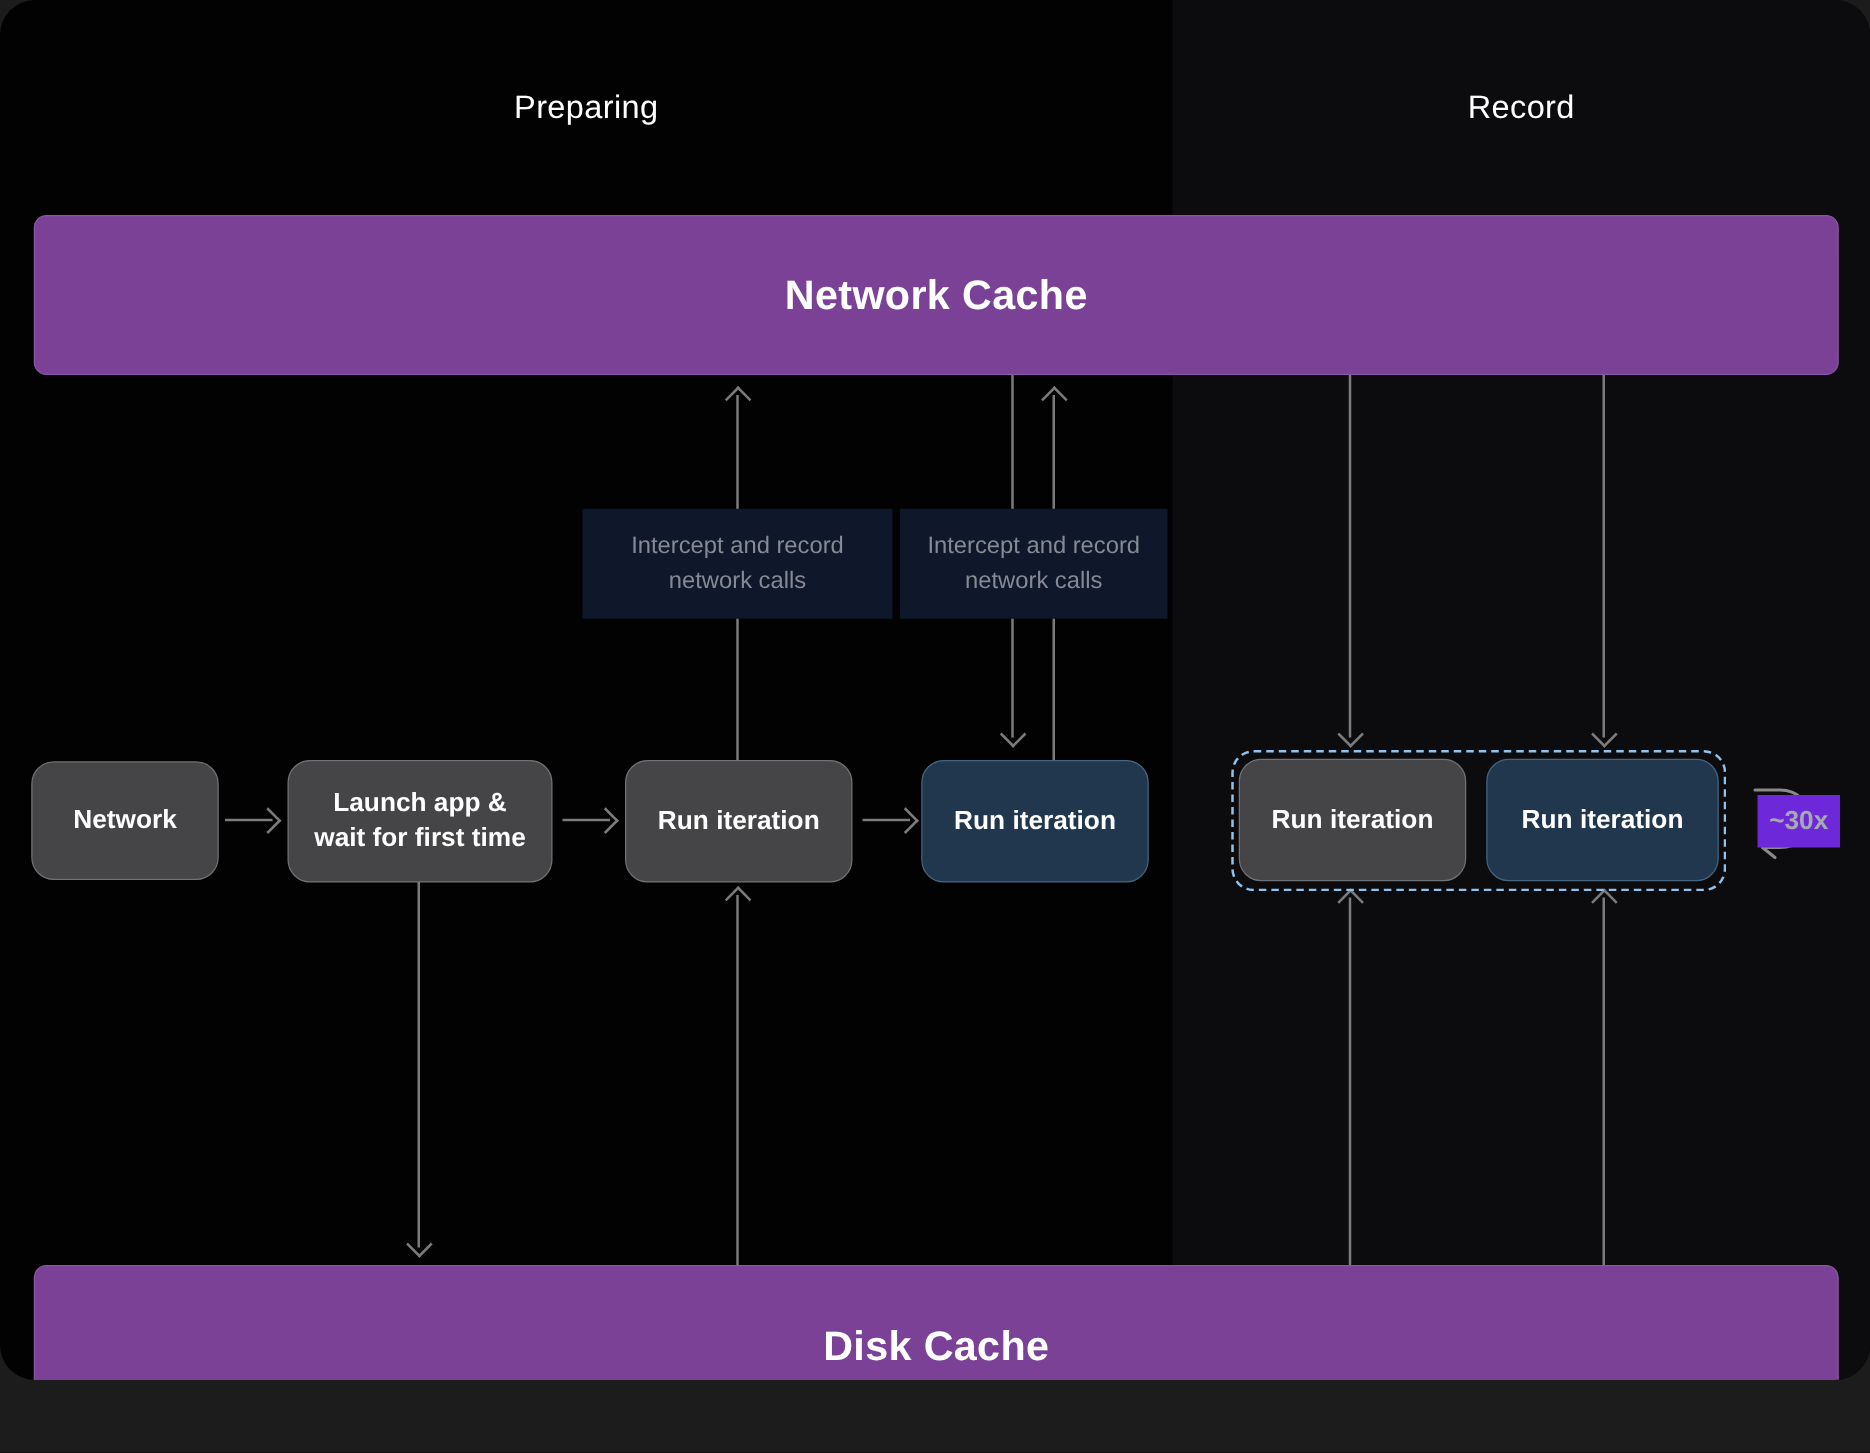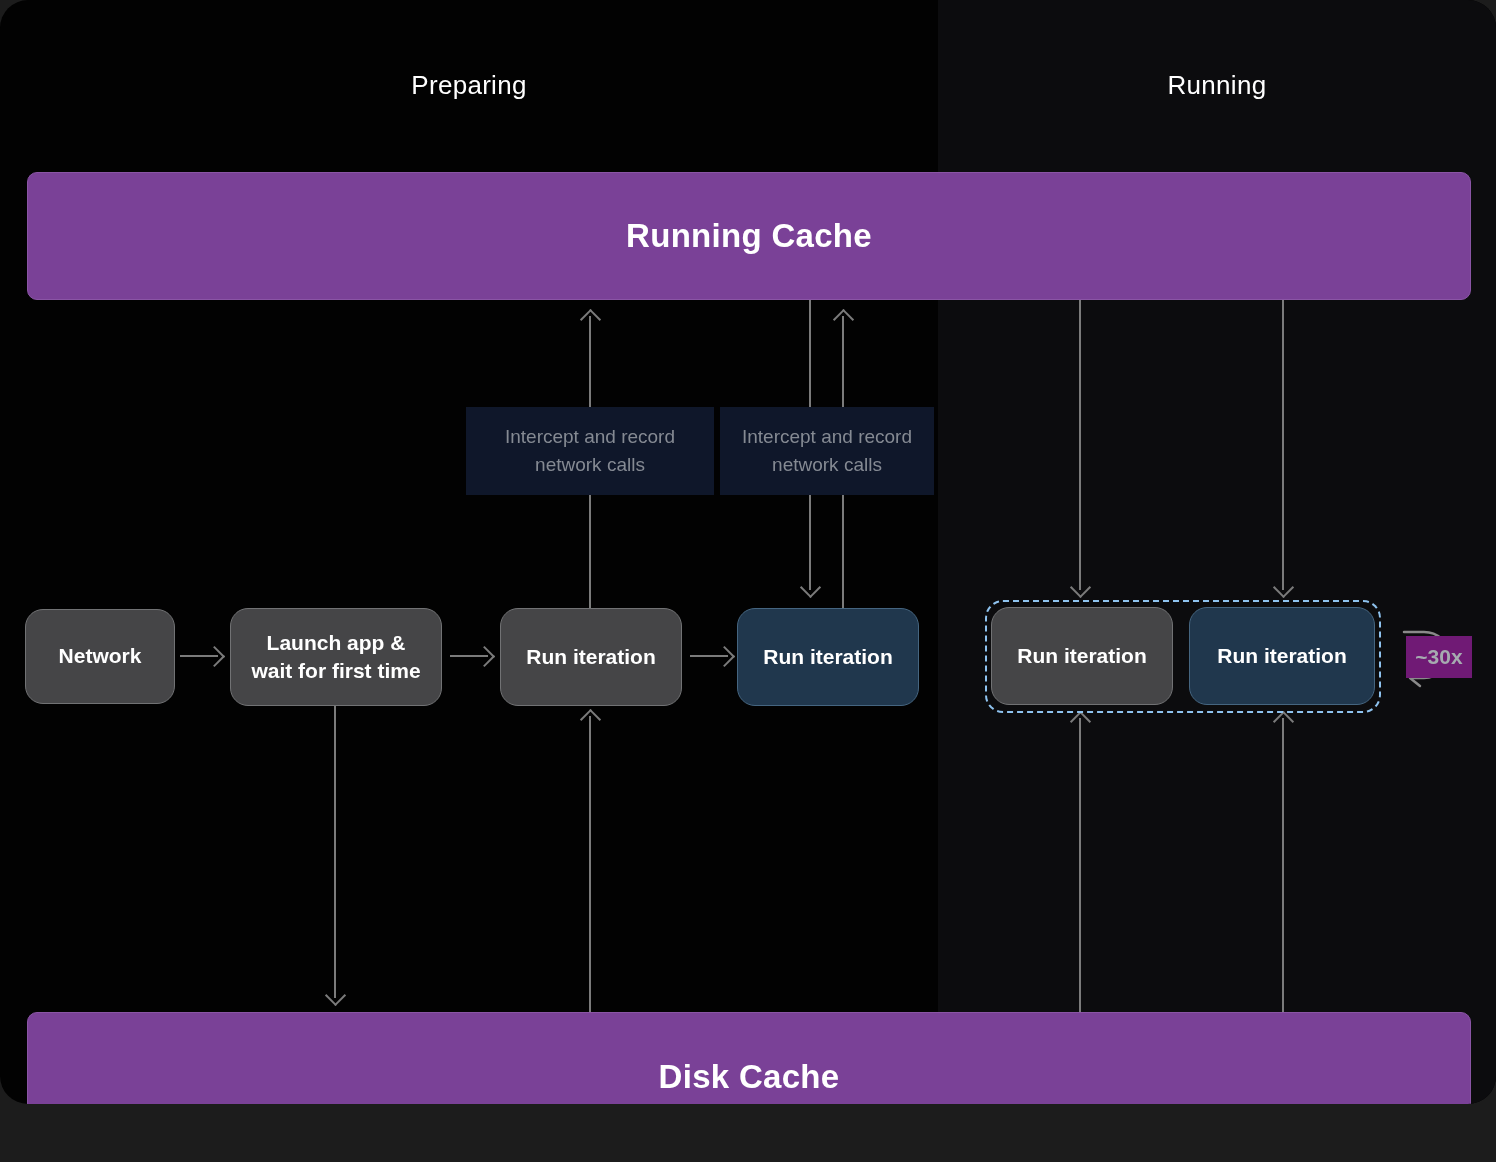--- a/index.html
+++ b/index.html
@@ -12,31 +12,31 @@
   .chev{position:absolute;width:13px;height:13px;border-top:2px solid #7b7b7b;border-right:2px solid #7b7b7b;z-index:1;}
   .chev.up{transform:rotate(-45deg);}
   .chev.down{transform:rotate(135deg);}
   .chev.right{transform:rotate(45deg);}
   .chip{position:absolute;background:#0f172a;color:#858a93;display:flex;align-items:center;justify-content:center;text-align:center;font-size:19px;font-weight:500;line-height:1.5;z-index:2;}
   .node{position:absolute;display:flex;flex-direction:column;align-items:center;justify-content:center;border-radius:18px;color:#ffffff;font-size:21px;font-weight:600;text-align:center;line-height:1.35;z-index:2;}
   .node.gray{background:#454547;border:1.5px solid #717274;}
   .node.blue{background:#20374d;border:1.5px solid #456580;}
   .dashed-group{position:absolute;left:985px;top:600px;width:392px;height:109px;border:2px dashed #8fc3ef;border-radius:18px;z-index:2;}
   .loop-icon{position:absolute;left:1398px;top:626px;z-index:2;}
-  .loop-chip{position:absolute;left:1406px;top:636px;width:66px;height:42px;background:#701a75;color:#a6aab0;display:flex;align-items:center;justify-content:center;font-size:21px;font-weight:600;z-index:3;}
+  .loop-chip{position:absolute;left:1406px;top:636px;width:66px;height:42px;background:#6d28d9;color:#a6aab0;display:flex;align-items:center;justify-content:center;font-size:21px;font-weight:600;z-index:3;}
 </style>
 </head>
 <body>
 
 <div class="stage">
 
   <div class="panel-running" style="left:938px;width:558px;"></div>
 
   <div class="section-header" style="left:0;width:938px;">Preparing</div>
-  <div class="section-header" style="left:938px;width:558px;">Running</div>
+  <div class="section-header" style="left:938px;width:558px;">Record</div>
 
   <div class="vline" style="left:334px;top:704px;height:294px;"></div>
   <div class="chev down" style="left:328px;top:988px;"></div>
 
   <div class="vline" style="left:589px;top:316px;height:292px;"></div>
   <div class="chev up" style="left:583px;top:312px;"></div>
 
   <div class="vline" style="left:589px;top:716px;height:296px;"></div>
   <div class="chev up" style="left:583px;top:712px;"></div>
 
@@ -61,21 +61,21 @@
   <div class="hline" style="left:180px;top:655px;width:38px;"></div>
   <div class="chev right" style="left:207px;top:649px;"></div>
 
   <div class="hline" style="left:450px;top:655px;width:38px;"></div>
   <div class="chev right" style="left:477px;top:649px;"></div>
 
   <div class="hline" style="left:690px;top:655px;width:38px;"></div>
   <div class="chev right" style="left:717px;top:649px;"></div>
 
   <div class="cache-bar" style="top:172px;height:126px;">
-    <span>Running Cache</span>
+    <span>Network Cache</span>
   </div>
   <div class="cache-bar" style="top:1012px;height:128px;">
     <span>Disk Cache</span>
   </div>
 
   <div class="chip" style="left:466px;top:407px;width:248px;height:88px;padding:0 8px;box-sizing:border-box;">
     <span style="max-width:232px;">Intercept and record network calls</span>
   </div>
   <div class="chip" style="left:720px;top:407px;width:214px;height:88px;padding:0 6px;box-sizing:border-box;">
     <span style="max-width:200px;">Intercept and record network calls</span>

